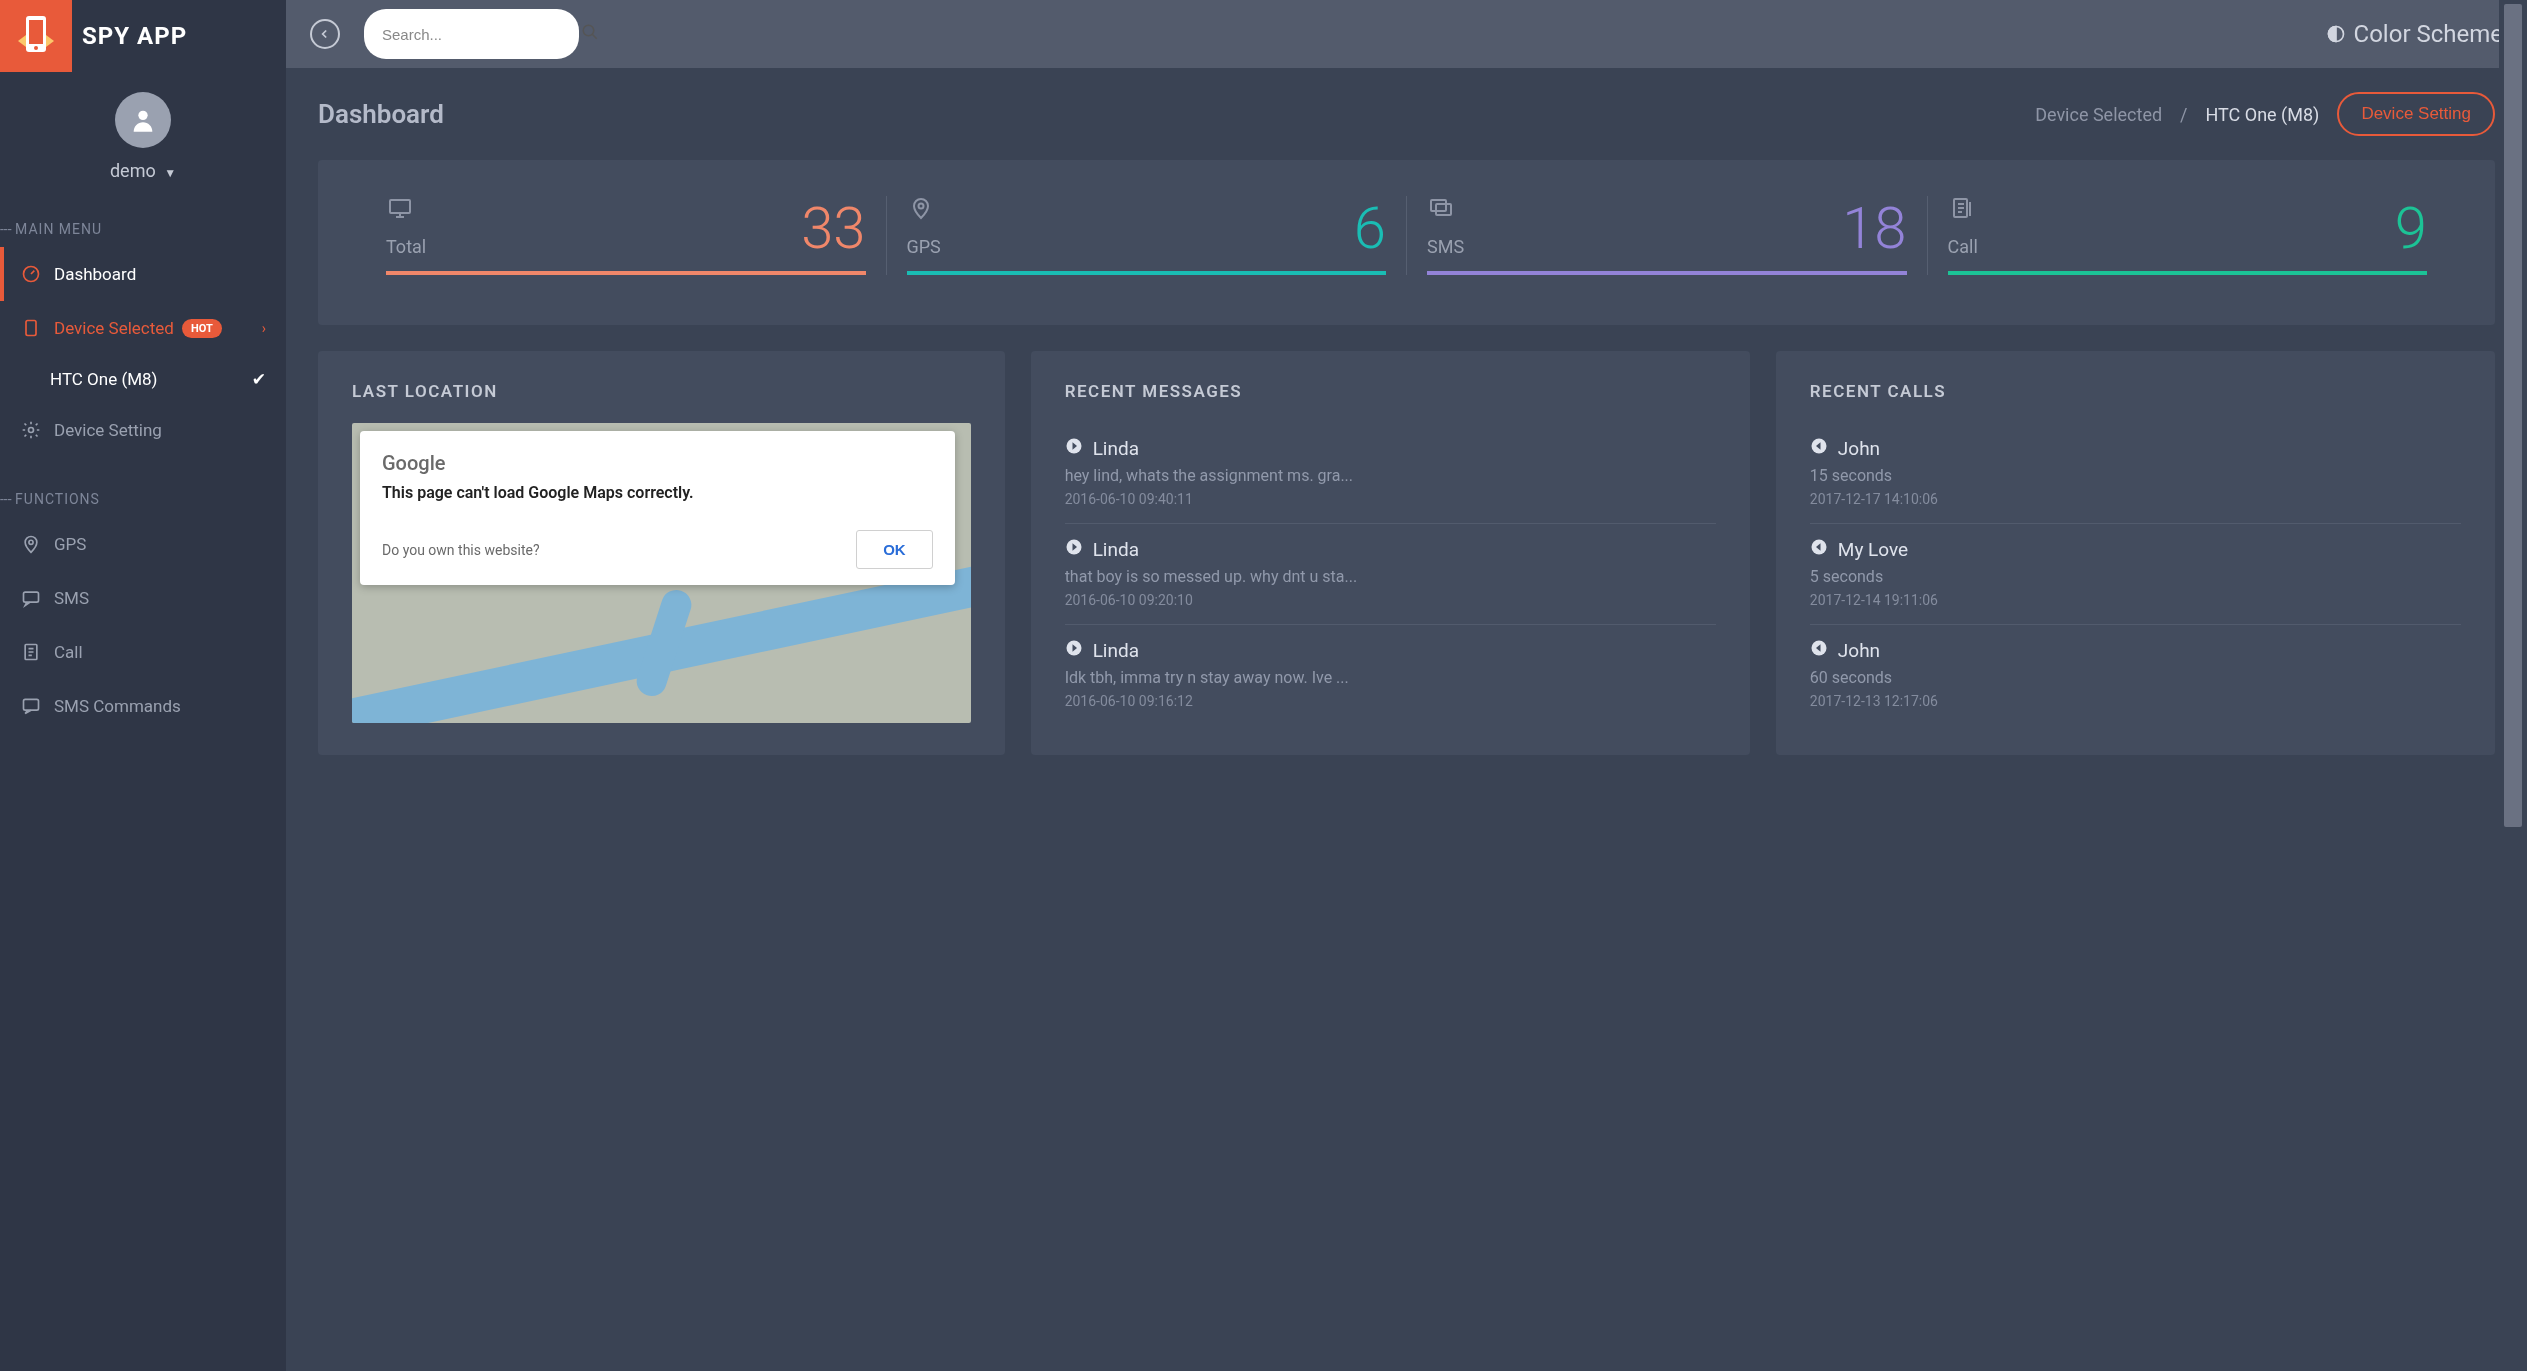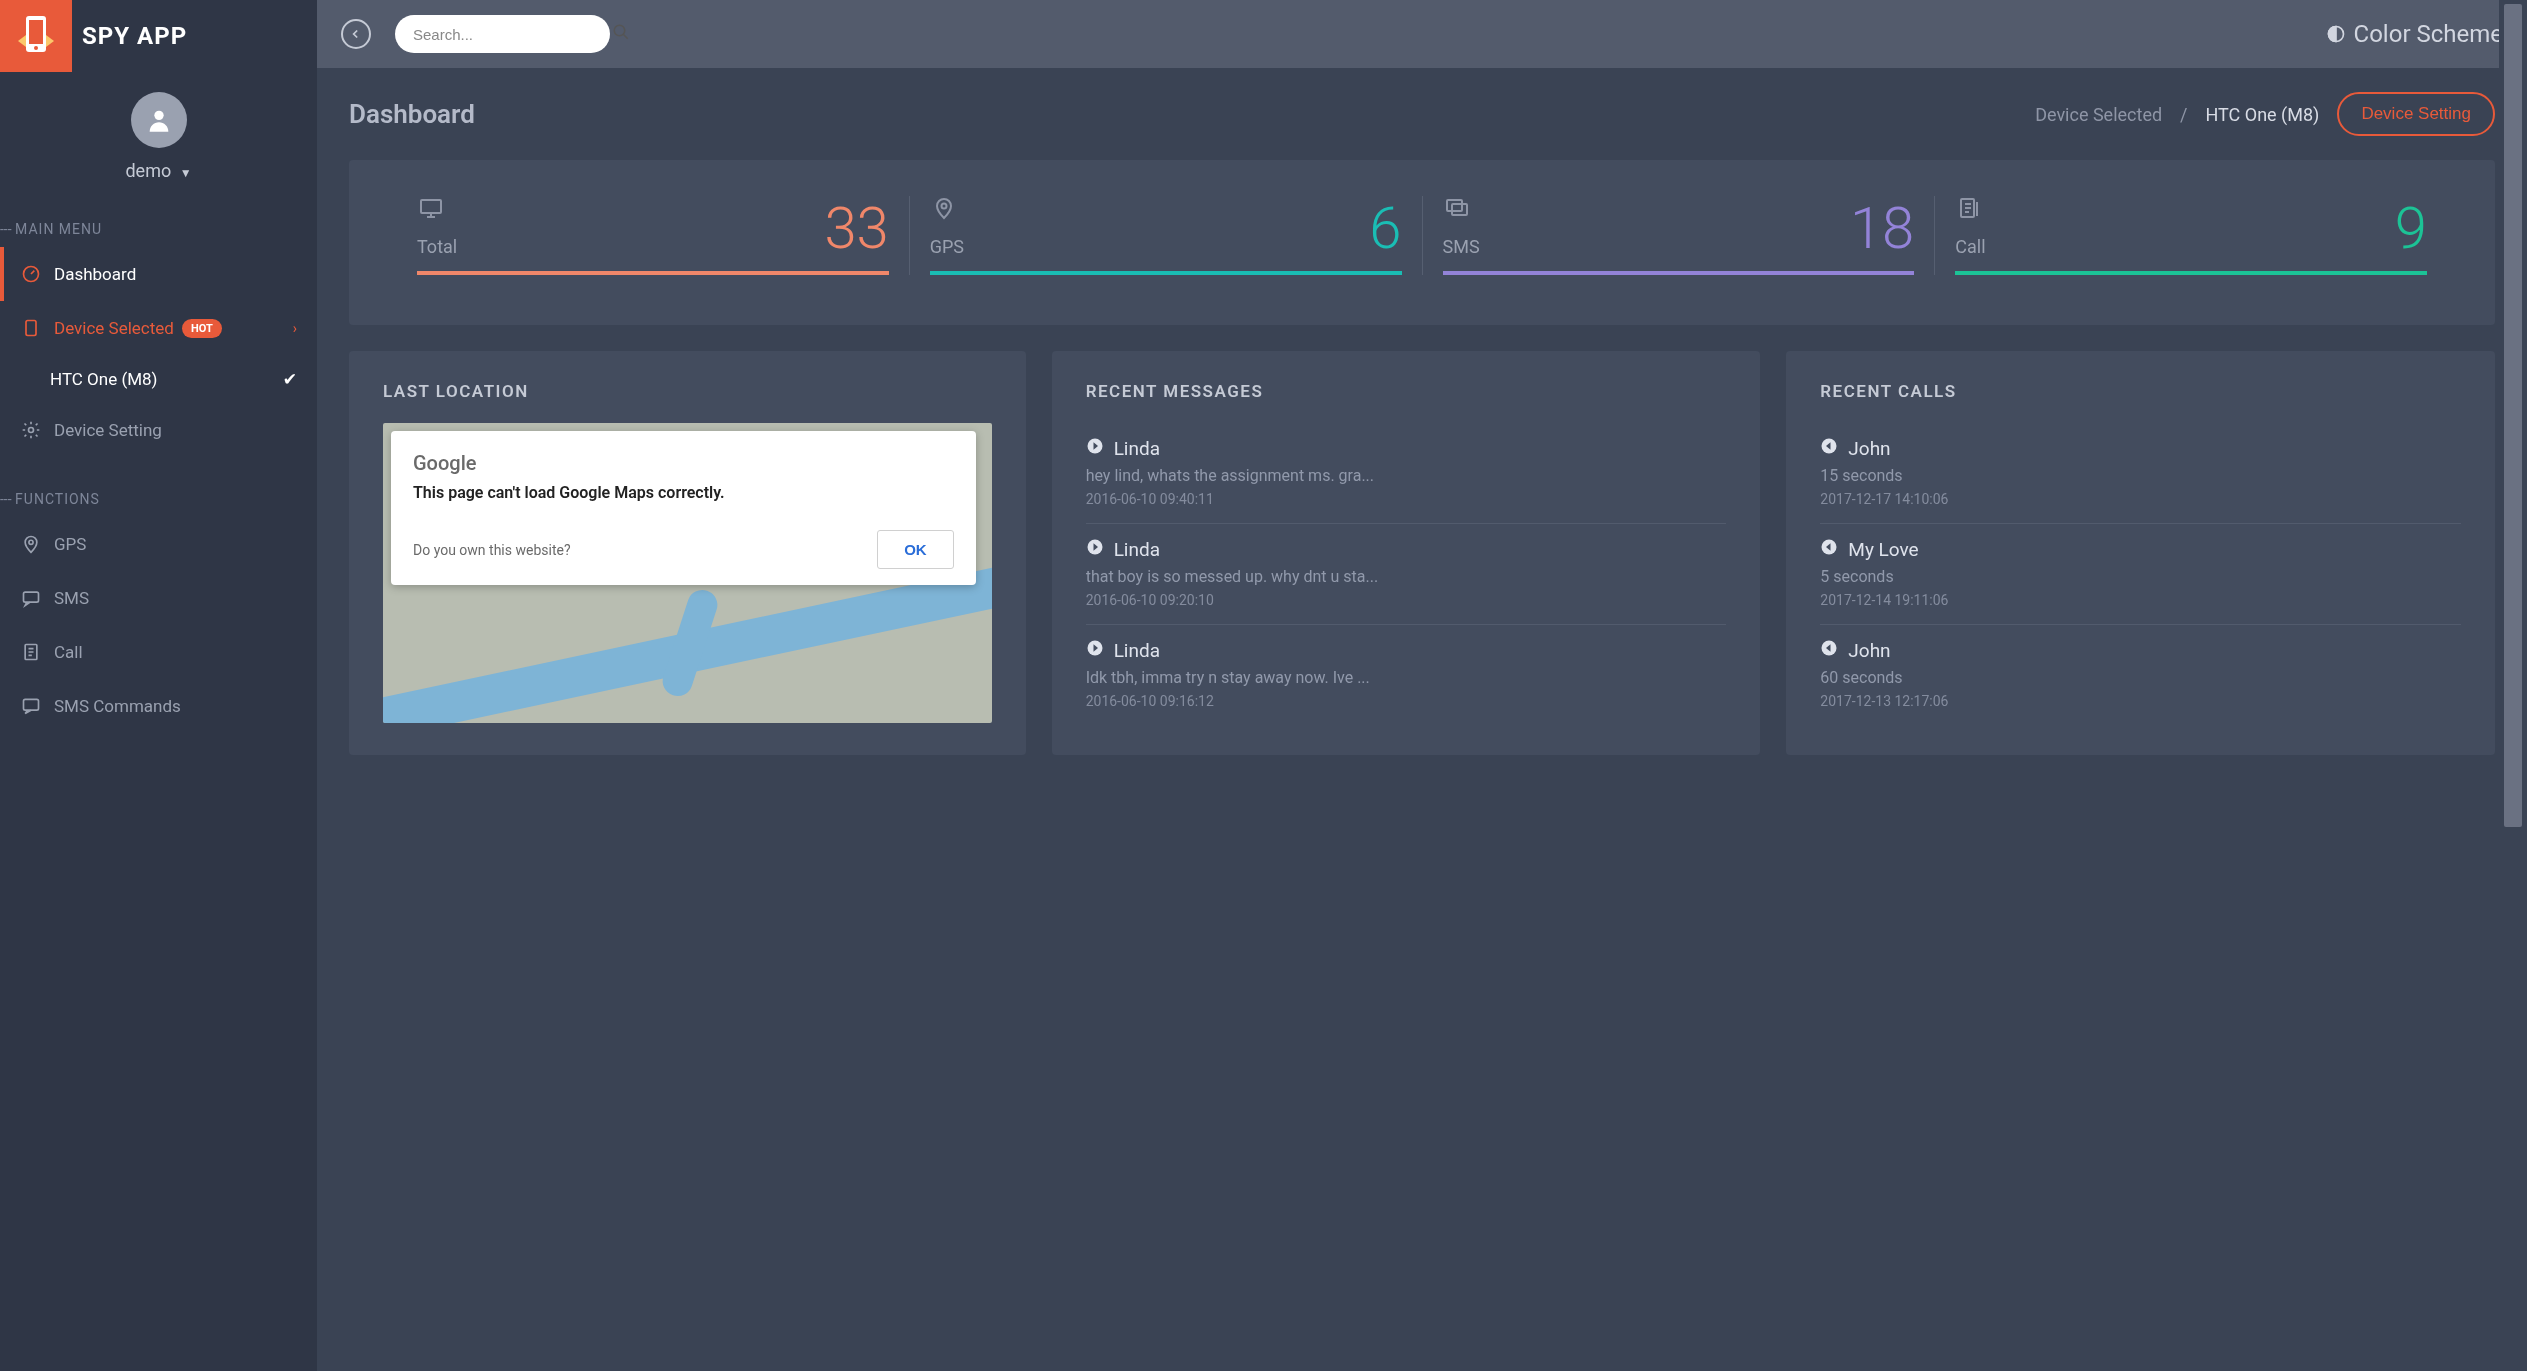--- a/index.html
+++ b/index.html
@@ -7,21 +7,21 @@
   font-family: -apple-system, BlinkMacSystemFont, "Segoe UI", Roboto, sans-serif;
   background: #3a4354;
   color: #bfc5d2;
   overflow: hidden;
   height: 100vh;
 }
 .app { display: flex; height: 100vh; }
 
 
 .sidebar {
-  width: 317px;
+  width: 286px;
   background: #2f3646;
   flex-shrink: 0;
   display: flex;
   flex-direction: column;
 }
 .logo-area {
   display: flex;
   align-items: center;
   padding: 0;
   height: 72px;
@@ -144,21 +144,21 @@
   cursor: pointer;
   margin-right: 24px;
 }
 .back-btn svg { width: 14px; height: 14px; }
 .search-wrap {
   background: #fff;
   border-radius: 22px;
   display: flex;
   align-items: center;
   padding: 0 18px;
-  height: 38px;
+  height: 50px;
   width: 215px;
 }
 .search-input {
   border: none;
   outline: none;
   background: transparent;
   font-size: 15px;
   flex: 1;
   color: #555;
 }

